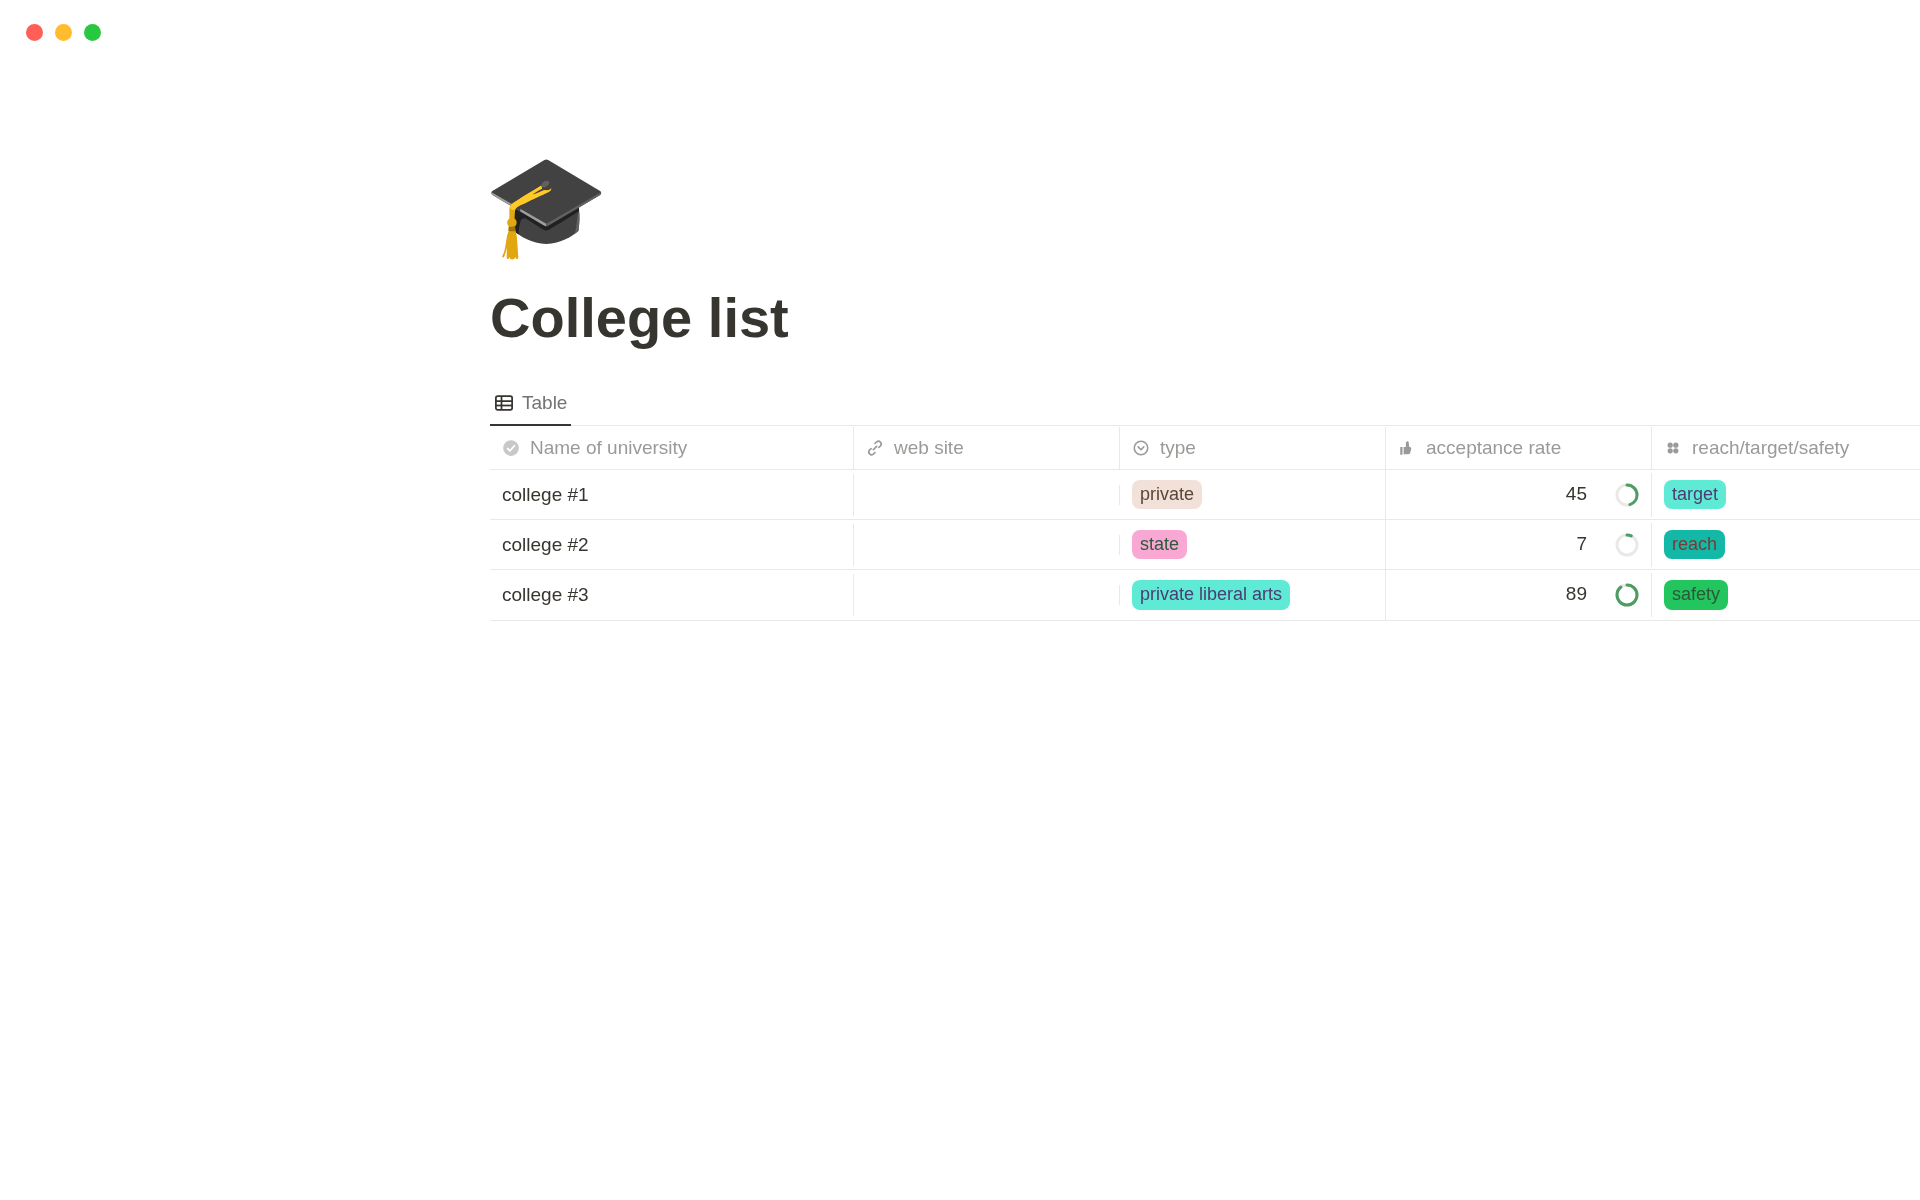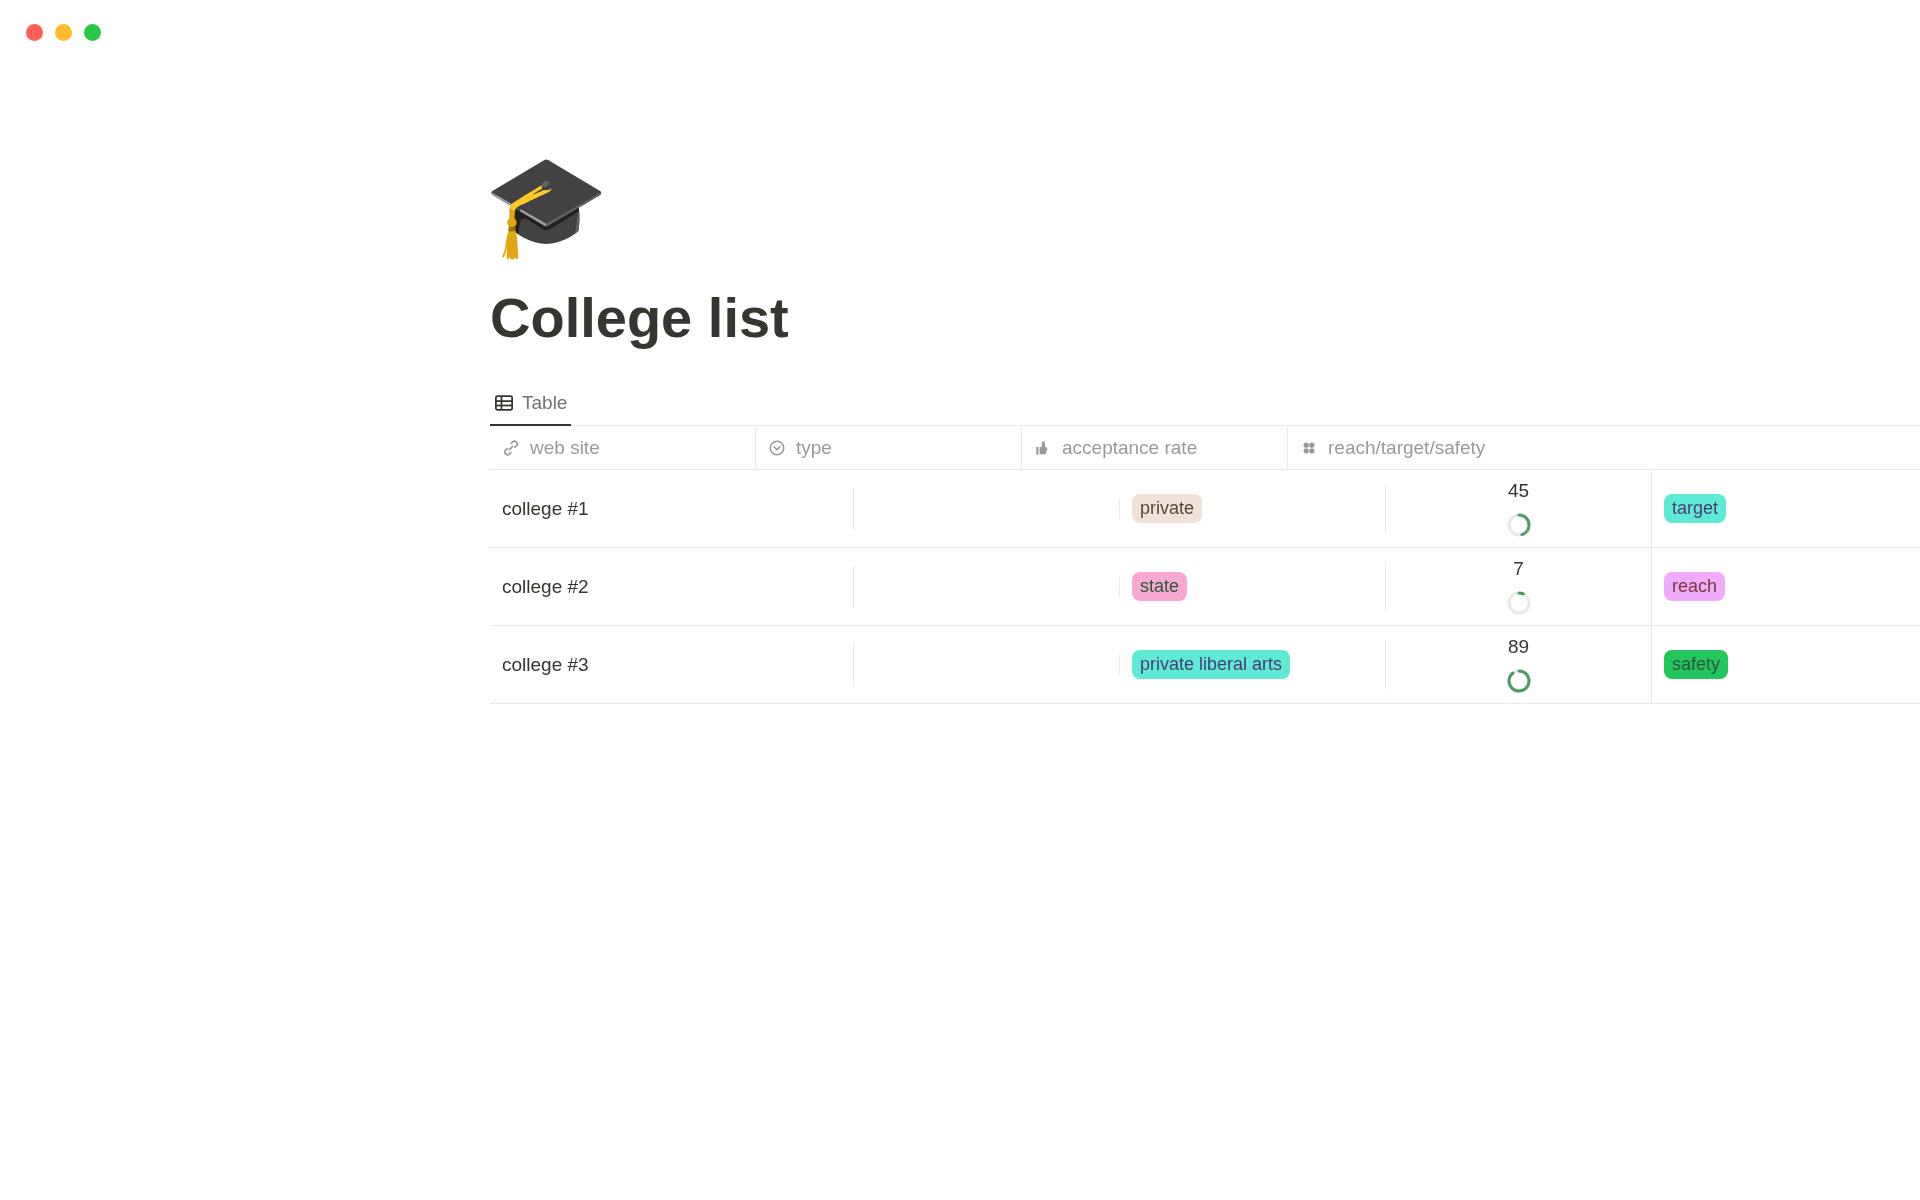--- a/index.html
+++ b/index.html
@@ -98,24 +98,24 @@
   .tag {
     display: inline-block;
     padding: 2px 8px;
     border-radius: 8px;
     font-size: 18px;
     line-height: 1.4;
   }
   .tag.brown  { background: #f1e1d9; color: #5a4636; }
   .tag.green  { background: #f9a8d4; color: #2b5939; }
   .tag.purple { background: #5eead4; color: #4b3d73; }
-  .tag.red    { background: #f0abfc; color: #7a3a35; }
+  .tag.red    { background: #14b8a6; color: #7a3a35; }
   .tag.green2 { background: #22c55e; color: #2b5939; }
 
-  .rate-wrap { display:flex; align-items:center; gap:11px; justify-content:flex-end; width:100%;flex-direction:column; }
+  .rate-wrap { display:flex; gap:28px; justify-content:flex-end; width:100%; }
   .rate-num { color:#37352f; font-size:19px; }
   .ring { width:24px; height:24px; }
   .ring svg { transform: rotate(-90deg); }
   .ring circle.bg { stroke:#e9e9e7; }
   .ring circle.fg { stroke:#4d9c63; }
 </style>
 </head>
 <body>
 
 <div class="traffic-lights">
@@ -140,20 +140,29 @@
           <line x1="6" y1="2.5" x2="6" y2="13.5"></line>
         </svg>
       </span>
       <span>Table</span>
     </div>
   </div>
 
   <div class="table">
 
     <div class="tr">
+      <div class="th col-name">
+        <span class="hdr-icon">
+          <svg viewBox="0 0 16 16" width="18" height="18">
+              <circle cx="8" cy="8" r="7" fill="#c9c8c6"></circle>
+              <path d="M5 8.5l2 2 4-4.5" stroke="#fff" stroke-width="1.6" fill="none" stroke-linecap="round" stroke-linejoin="round"></path>
+            </svg>
+        </span>
+        <span>Name of university</span>
+      </div>
       <div class="th col-web">
         <span class="hdr-icon">
           <svg viewBox="0 0 16 16" width="18" height="18" fill="none" stroke="#9b9a97" stroke-width="1.5" stroke-linecap="round">
               <path d="M6.5 9.5l3-3"></path>
               <path d="M8 4l1.5-1.5a2.5 2.5 0 013.5 3.5L11.5 7.5"></path>
               <path d="M8 12l-1.5 1.5a2.5 2.5 0 01-3.5-3.5L4.5 8.5"></path>
             </svg>
         </span>
         <span>web site</span>
       </div>

